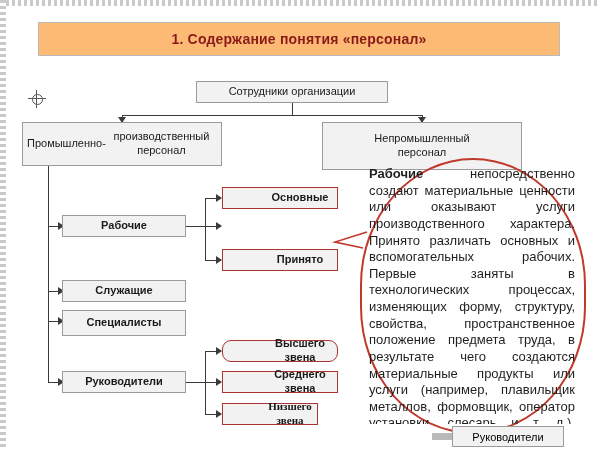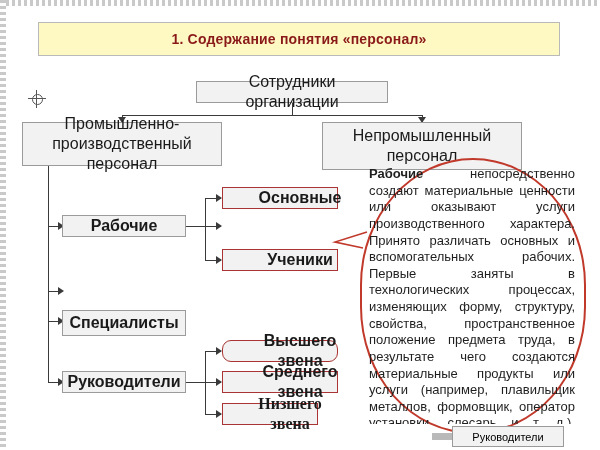--- a/index.html
+++ b/index.html
@@ -30,42 +30,42 @@
   .frame-left {
     left: 0; top: 0; width: 6px; height: 450px;
     background: repeating-linear-gradient(180deg, #c9c9c9 0 3px, #ffffff 3px 6px);
   }
   .title-box {
     position: absolute;
     left: 38px;
     top: 22px;
     width: 520px;
     height: 32px;
-    background: #fef9c3;
+    background: #fdba74;
     border: 1px solid #b9b9b9;
     display: flex;
     align-items: center;
     justify-content: center;
   }
   .title-text {
     color: #8a1a1a;
     font-weight: bold;
     font-size: 14px;
     letter-spacing: 0.2px;
   }
   .node {
     position: absolute;
     box-sizing: border-box;
     background: #f2f2f2;
     border: 1px solid #9b9b9b;
     display: flex;
     align-items: center;
     justify-content: center;
     text-align: center;
-    font-size: 16px;
+    font-size: 11px;
     color: #1a1a1a;
     line-height: 1.25;
     padding: 2px 4px;
   }
   .node.bold { font-weight: bold; }
   .node.red { border: 1px solid #a33; padding-left: 44px; }
   .node .two-line { display: block; }
 
   .connector {
     position: absolute;
@@ -199,40 +199,43 @@
     <span>Сотрудники организации</span>
   </div>
 
   <div class="connector v" style="left:292px; top:103px; height:12px;"></div>
   <div class="connector h" style="left:122px; top:115px; width:300px;"></div>
   <div class="connector v" style="left:122px; top:115px; height:8px;"></div>
   <div class="connector v" style="left:422px; top:115px; height:8px;"></div>
   <div class="arrow-down" style="left:118px; top:117px;"></div>
   <div class="arrow-down" style="left:418px; top:117px;"></div>
 
-  <div class="node" style="left:22px; top:122px; width:200px; height:44px; flex-direction:column;">
+  <div class="node" style="left:22px; top:122px; width:200px; height:44px; flex-direction:row;">
     <span class="two-line">Промышленно-</span>
     <span class="two-line">производственный персонал</span>
   </div>
 
   <div class="node" style="left:322px; top:122px; width:200px; height:48px; flex-direction:column;">
     <span class="two-line">Непромышленный</span>
     <span class="two-line">персонал</span>
   </div>
 
   <div class="connector v" style="left:48px; top:166px; height:216px;"></div>
 
   <div class="connector h" style="left:48px; top:226px; width:14px;"></div>
   <div class="arrow-right" style="left:58px; top:222px;"></div>
   <div class="node bold" style="left:62px; top:215px; width:124px; height:22px;">
     <span>Рабочие</span>
   </div>
 
   <div class="connector h" style="left:48px; top:291px; width:14px;"></div>
   <div class="arrow-right" style="left:58px; top:287px;"></div>
+  <div class="node bold" style="left:62px; top:280px; width:124px; height:22px;">
+    <span>Служащие</span>
+  </div>
 
   <div class="connector h" style="left:48px; top:321px; width:14px;"></div>
   <div class="arrow-right" style="left:58px; top:317px;"></div>
   <div class="node bold" style="left:62px; top:310px; width:124px; height:26px;">
     <span>Специалисты</span>
   </div>
 
   <div class="connector h" style="left:48px; top:382px; width:14px;"></div>
   <div class="arrow-right" style="left:58px; top:378px;"></div>
   <div class="node bold" style="left:62px; top:371px; width:124px; height:22px;">
@@ -247,21 +250,21 @@
   <div class="node bold red" style="left:222px; top:187px; width:116px; height:22px;">
     <span>Основные</span>
   </div>
 
   <div class="connector h" style="left:205px; top:226px; width:16px;"></div>
   <div class="arrow-right" style="left:216px; top:222px;"></div>
 
   <div class="connector h" style="left:205px; top:260px; width:16px;"></div>
   <div class="arrow-right" style="left:216px; top:256px;"></div>
   <div class="node bold red" style="left:222px; top:249px; width:116px; height:22px;">
-    <span>Ученики</span>
+    <span>Принято</span>
   </div>
 
   <div class="connector v" style="left:205px; top:351px; height:63px;"></div>
   <div class="connector h" style="left:186px; top:382px; width:19px;"></div>
 
   <div class="connector h" style="left:205px; top:351px; width:16px;"></div>
   <div class="arrow-right" style="left:216px; top:347px;"></div>
   <div class="node bold red" style="left:222px; top:340px; width:116px; height:22px;border-radius:9px;">
     <span>Высшего звена</span>
   </div>

